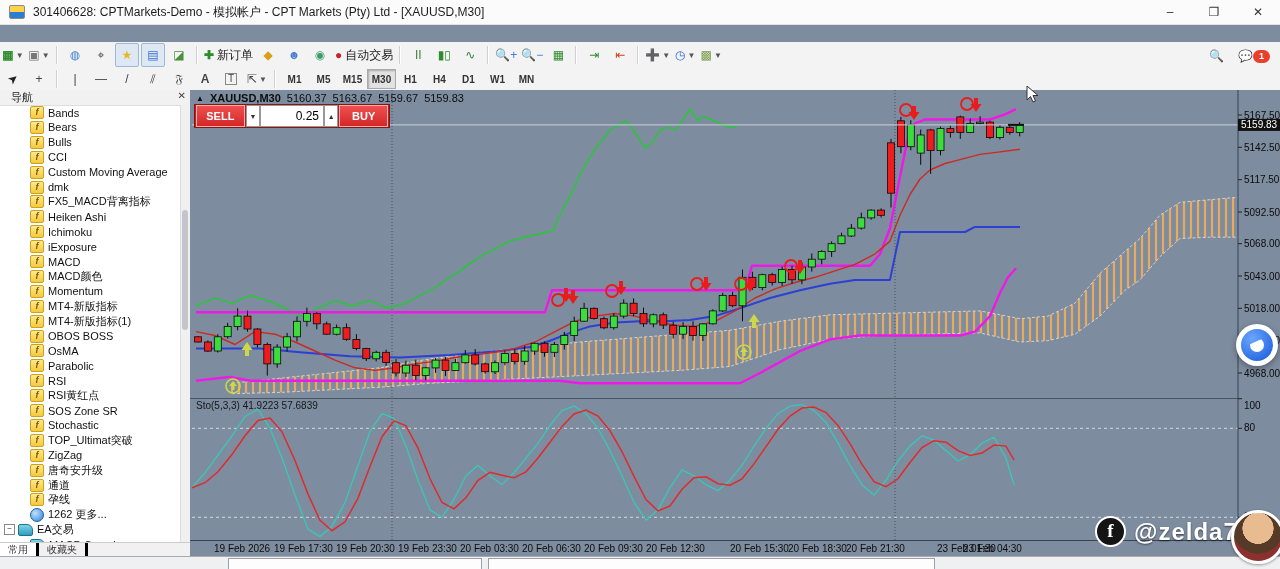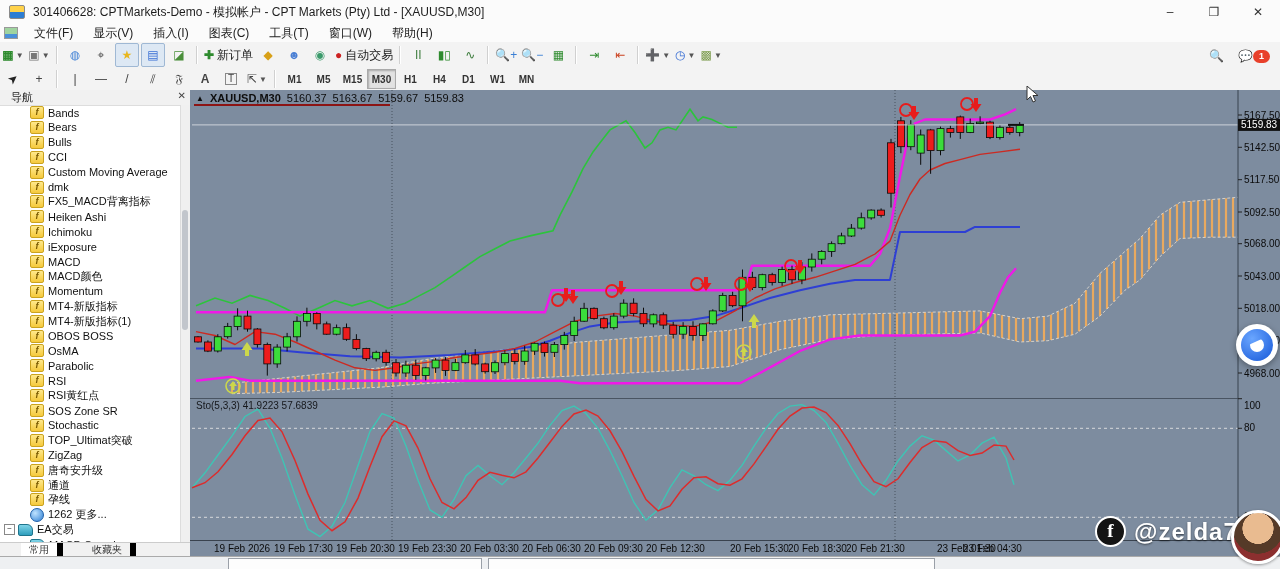--- a/index.html
+++ b/index.html
@@ -32,21 +32,21 @@
   #nav-close{margin-left:auto;margin-right:4px;font-size:10px;color:#444;}
   #nav-list{position:absolute;left:0;top:15px;right:10px;bottom:13px;overflow:hidden;}
   .navrow{position:absolute;left:0;height:15px;display:flex;align-items:center;font-size:11px;color:#111;white-space:nowrap;}
   .fico{width:12px;height:11px;background:linear-gradient(180deg,#ffe98c,#f5c93c);border:1px solid #caa21e;border-radius:2px;color:#7a5b00;font-size:9px;font-style:italic;font-weight:bold;line-height:10px;text-align:center;margin-right:4px;}
   .globo{width:12px;height:12px;border-radius:50%;background:radial-gradient(circle at 35% 35%,#bfe3ff,#2f7fd4);border:1px solid #1e5fa8;margin-right:4px;}
   .eaico{width:13px;height:10px;background:linear-gradient(180deg,#7fd4e8,#2e9ebd);border:1px solid #1e748c;border-radius:2px 6px 2px 2px;margin-right:4px;}
   .expander{width:9px;height:9px;border:1px solid #888;background:#fff;font-size:8px;line-height:7px;text-align:center;color:#333;margin-right:3px;}
   #nav-scroll{position:absolute;right:0;top:15px;width:9px;bottom:13px;background:#f0f0f0;border-left:1px solid #ddd;}
   #nav-thumb{position:absolute;left:1px;width:6px;top:105px;height:120px;background:#c2c6cc;border-radius:3px;}
   #nav-tabs{position:absolute;left:0;bottom:0;height:13px;width:190px;background:#f1f1f1;border-top:1px solid #ccc;display:flex;font-size:10px;color:#333;}
-  .navtab{padding:0 8px;border-right:6px solid #000000;line-height:13px;margin-left:21px;}
+  .navtab{padding:0 8px;border-right:3px solid #000000;line-height:13px;}
   .navtab.active{background:#fff;}
   
   #chartwrap{position:absolute;left:190px;top:90px;width:1090px;height:466px;}
   #mainsvg,#subsvg{position:absolute;left:0;display:block;}
   #mainsvg{top:0;}
   #subsvg{top:308px;}
   #ohlc{position:absolute;left:6px;top:2px;font-size:11px;color:#0d0d0d;display:flex;gap:6px;align-items:center;z-index:5;}
   #ohlc .tri{font-size:8px;}
   
   #ocp{position:absolute;left:4px;top:14px;width:194px;z-index:6;background:#b02424;border:1px solid #8c1414;}
@@ -84,32 +84,20 @@
   <div id="titlebar">
     <div class="appicon"></div>
     <div class="title">301406628: CPTMarkets-Demo - 模拟帐户 - CPT Markets (Pty) Ltd - [XAUUSD,M30]</div>
     <div class="winbtns">
       <div class="winbtn">–</div>
       <div class="winbtn">❐</div>
       <div class="winbtn">✕</div>
     </div>
   </div>
 
-  <div id="menubar">
-    <div class="chicon"></div>
-    <div id="menu-items" style="display: flex;">
-        <div class="menuitem">文件(F)</div>
-        <div class="menuitem">显示(V)</div>
-        <div class="menuitem">插入(I)</div>
-        <div class="menuitem">图表(C)</div>
-        <div class="menuitem">工具(T)</div>
-        <div class="menuitem">窗口(W)</div>
-        <div class="menuitem">帮助(H)</div>
-      </div>
-  </div>
 
   <div id="toolbar1">
     <div class="tbtn">
         <span class="glyph" style="color:#2e8b2e;font-weight:bold;">▦</span>
         <span class="caret">▼</span>
       </div>
     <div class="tbtn">
         <span class="glyph" style="color:#777;">▣</span>
         <span class="caret">▼</span>
       </div>
@@ -775,20 +763,27 @@
     <div id="ohlc">
       <span class="tri">▲</span>
       <b>XAUUSD,M30</b>
       <span>5160.37</span>
       <span>5163.67</span>
       <span>5159.67</span>
       <span>5159.83</span>
     </div>
 
     <div id="ocp">
+      <div id="ocp-row1">
+        <div class="ocp-btn">SELL</div>
+        <div class="spin">▼</div>
+        <input id="vol" value="0.25" style="">
+        <div class="spin">▲</div>
+        <div class="ocp-btn">BUY</div>
+      </div>
     </div>
 
     <div id="timeaxis">
         <span style="left: 6px;">19 Feb 2026</span>
         <span style="left: 66px;">19 Feb 17:30</span>
         <span style="left: 128px;">19 Feb 20:30</span>
         <span style="left: 190px;">19 Feb 23:30</span>
         <span style="left: 252px;">20 Feb 03:30</span>
         <span style="left: 314px;">20 Feb 06:30</span>
         <span style="left: 376px;">20 Feb 09:30</span>

